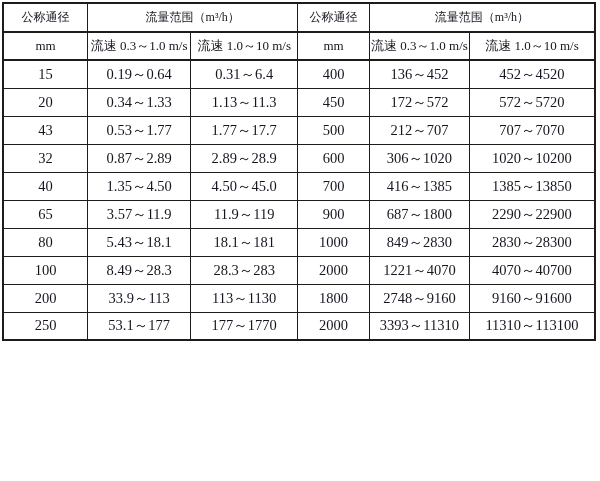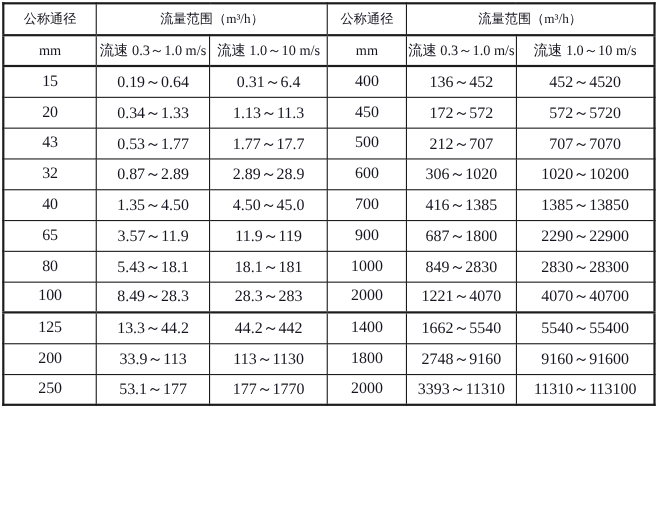--- a/index.html
+++ b/index.html
@@ -122,28 +122,20 @@
         <td data-name="flow-high-cell">2830～28300</td>
       </tr>
       <tr data-name="table-row">
         <td data-name="diameter-cell">100</td>
         <td data-name="flow-low-cell">8.49～28.3</td>
         <td data-name="flow-high-cell">28.3～283</td>
         <td data-name="diameter-cell">2000</td>
         <td data-name="flow-low-cell">1221～4070</td>
         <td data-name="flow-high-cell">4070～40700</td>
       </tr>
-      <tr data-name="table-row" class="group-start">
-        <td data-name="diameter-cell">125</td>
-        <td data-name="flow-low-cell">13.3～44.2</td>
-        <td data-name="flow-high-cell">44.2～442</td>
-        <td data-name="diameter-cell">1400</td>
-        <td data-name="flow-low-cell">1662～5540</td>
-        <td data-name="flow-high-cell">5540～55400</td>
-      </tr>
       <tr data-name="table-row">
         <td data-name="diameter-cell">200</td>
         <td data-name="flow-low-cell">33.9～113</td>
         <td data-name="flow-high-cell">113～1130</td>
         <td data-name="diameter-cell">1800</td>
         <td data-name="flow-low-cell">2748～9160</td>
         <td data-name="flow-high-cell">9160～91600</td>
       </tr>
       <tr data-name="table-row">
         <td data-name="diameter-cell">250</td>

